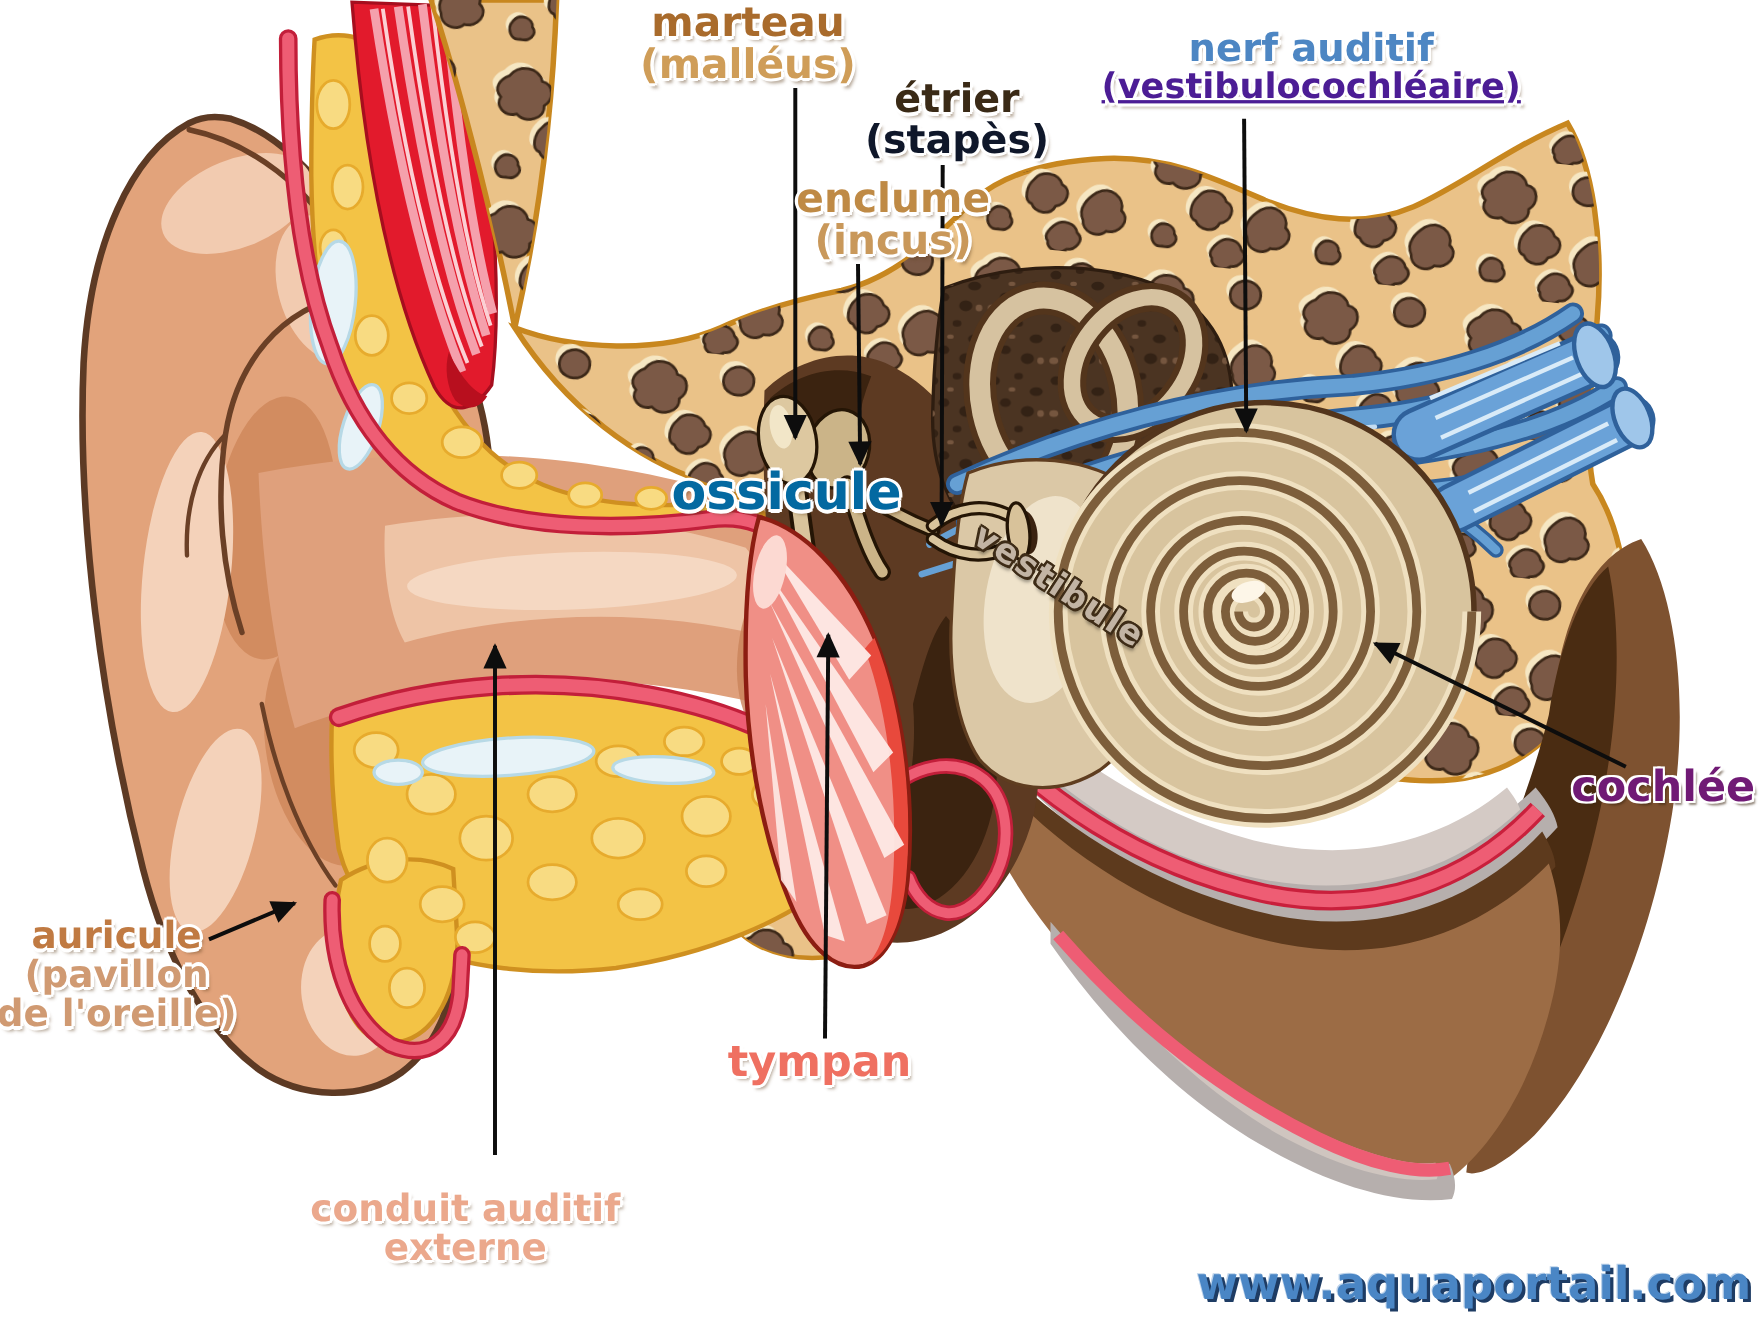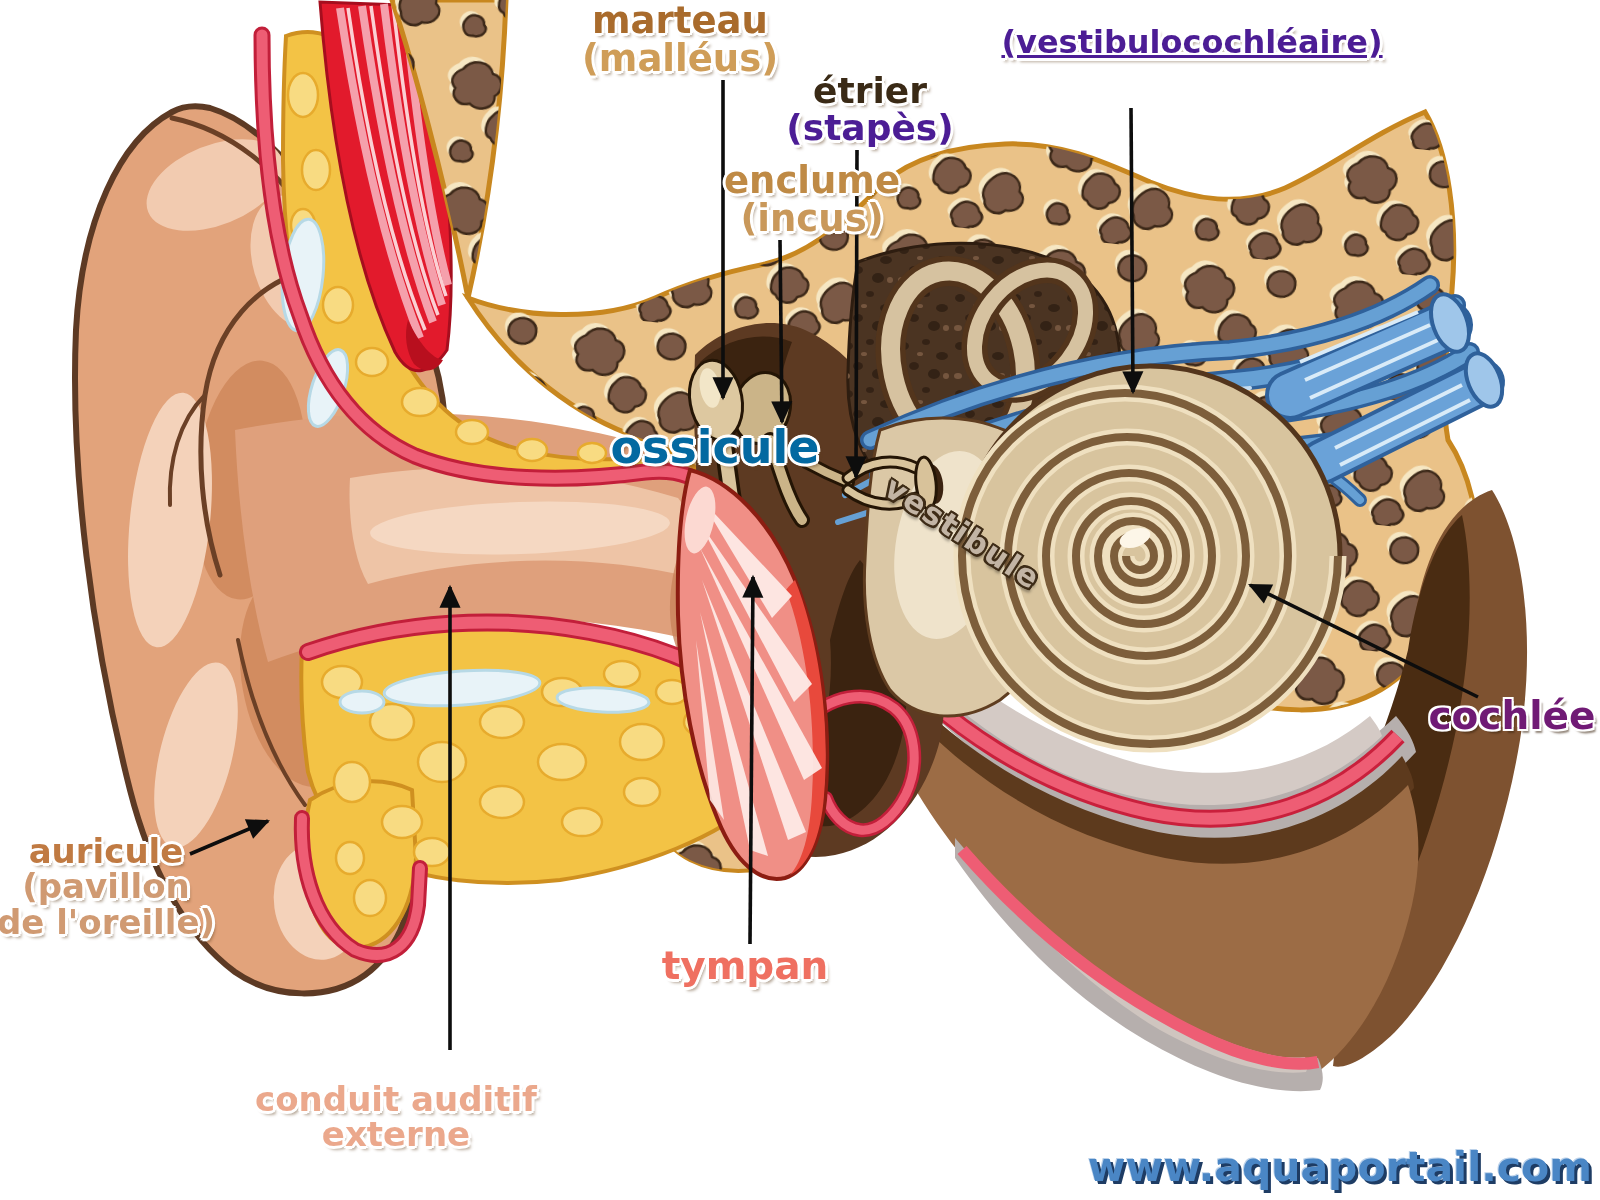--- a/index.html
+++ b/index.html
@@ -8,21 +8,21 @@
   #art{position:absolute;left:0;top:0;}
   .lbl{position:absolute;font-weight:bold;text-align:center;line-height:1.04;white-space:nowrap;
        transform:translateX(-50%);
        text-shadow:-2px -2px 0 #fff,2px -2px 0 #fff,-2px 2px 0 #fff,2px 2px 0 #fff,
                    0 -3px 0 #fff,0 3px 0 #fff,-3px 0 0 #fff,3px 0 0 #fff,
                    3px 4px 3px rgba(96,64,32,.45);}
   .lbl .sub{display:block;font-weight:bold;}
   .lbl-marteau{color:#a96b2c;font-size:37px;}
   .lbl-marteau .sub{color:#cf9d58;}
   .lbl-etrier{color:#3a2a16;font-size:36px;}
-  .lbl-etrier .sub{color:#4c1d95;}
+  .lbl-etrier .sub{color:#0f172a;}
   .lbl-enclume{color:#bf8a45;font-size:37px;}
   .lbl-enclume .sub{color:#c9985a;}
   .lbl-nerf{color:#4d86c3;font-size:35px;}
   .lbl-nerf .sub{color:#4c1d95;font-size:32px;text-decoration:underline;}
   .lbl-ossicule{color:#0369a1;font-size:46px;}
   .lbl-cochlee{color:#701a75;font-size:39px;
        text-shadow:-2px -2px 0 #fff,2px -2px 0 #fff,-2px 2px 0 #fff,2px 2px 0 #fff,
                    3px 4px 2px rgba(60,38,16,.55);}
   .lbl-auricule{color:#c07a42;font-size:34px;}
   .lbl-auricule .sub{color:#d09a72;}
@@ -394,20 +394,21 @@
   <span>étrier</span>
   <span class="sub">(stapès)</span>
 </div>
 
 <div class="lbl lbl-enclume" style="left:812px;top:162px">
   <span>enclume</span>
   <span class="sub">(incus)</span>
 </div>
 
 <div class="lbl lbl-nerf" style="left:1192px;top:26px">
+  <span>nerf auditif</span>
   <span class="sub">(vestibulocochléaire)</span>
 </div>
 
 <div class="lbl lbl-ossicule" style="left:715px;top:424px">
   <span>ossicule</span>
 </div>
 
 <div class="lbl lbl-vestibule" style="left:963px;top:533px">
   <span>vestibule</span>
 </div>
@@ -419,21 +420,21 @@
 <div class="lbl lbl-auricule" style="left:106px;top:834px">
   <span>auricule</span>
   <span class="sub">(pavillon</span>
   <span class="sub">de l'oreille)</span>
 </div>
 
 <div class="lbl lbl-tympan" style="left:745px;top:946px">
   <span>tympan</span>
 </div>
 
-<div class="lbl lbl-conduit" style="left:396px;top:1082px">
+<div class="lbl lbl-conduit" style="left:423px;top:1082px">
   <span>conduit auditif</span>
   <span class="sub">externe</span>
 </div>
 
 <div class="lbl lbl-watermark" style="left:auto;right:8px;top:1146px">
   <span>www.aquaportail.com</span>
 </div>
 
 </div>
 

